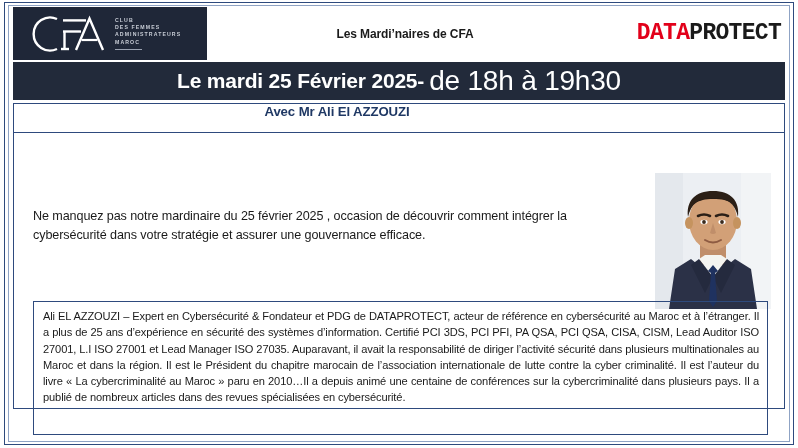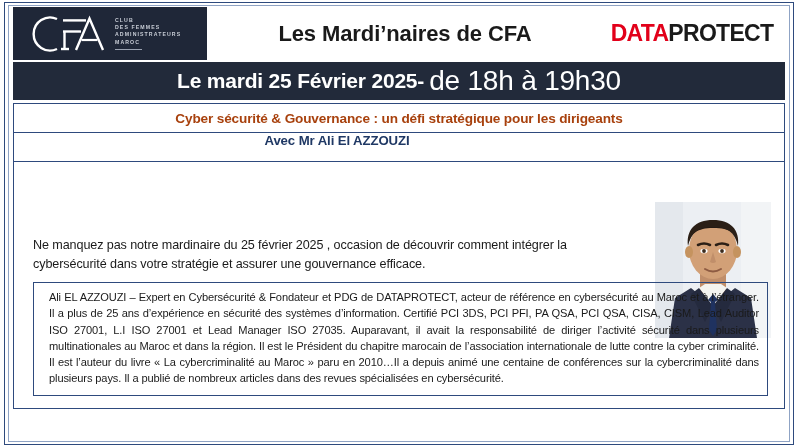--- a/index.html
+++ b/index.html
@@ -83,34 +83,35 @@
     width: 27px;
     height: 1.3px;
     background: #9aa2b1;
   }
 
   .header-title {
     flex: 1;
     display: flex;
     align-items: center;
     justify-content: center;
-    font-size: 22px;
+    font-size: 12px;
     font-weight: bold;
     color: #1a1a1a;
     letter-spacing: -0.1px;
   }
 
   .brand-box {
     width: 182px;
     display: flex;
     flex-direction: column;
-    align-items: center;
+    align-items: flex-end;
     justify-content: center;
     padding-right: 4px;
     box-sizing: border-box;
+    font-family: Liberation Mono, monospace;
   }
   .brand-name {
     font-size: 23px;
     font-weight: bold;
     letter-spacing: -0.7px;
     line-height: 1;
   }
   .brand-data { color: #e2001a; }
   .brand-protect { color: #1a1a1a; }
   .brand-tag {
@@ -220,26 +221,26 @@
     height: 136px;
     overflow: hidden;
     background: #e9edf1;
   }
   .photo svg { display: block; }
 
   
   .bio-box {
     position: absolute;
     left: 19px;
-    top: 178px;
+    top: 197px;
     width: 735px;
-    height: 114px;
+    height: 134px;
     box-sizing: border-box;
     border: 1.3px solid #2e4a7d;
-    padding: 6px 8px 4px 15px;
+    padding: 6px 8px 4px 9px;
   }
   .bio-text {
     font-size: 11.1px;
     color: #1a1a1a;
     line-height: 1.47;
     text-align: justify;
     text-align-last: left;
     letter-spacing: -0.12px;
     margin: 0;
   }
@@ -280,23 +281,20 @@
     </div>
   </div>
 
   <div class="date-banner">
     <span class="date-strong">Le mardi 25 Février  2025-</span>
     <span class="date-light">de 18h à 19h30</span>
   </div>
 
   <div class="card">
 
-    <div class="subtitle-row">
-      <span class="subtitle-text">Cyber sécurité &amp; Gouvernance  : un défi stratégique pour les dirigeants</span>
-    </div>
 
     <div class="speaker-row">
       <span class="speaker-text">Avec Mr Ali  El AZZOUZI</span>
     </div>
 
     <div class="body-area">
       <div class="body-text">
         <p>Ne manquez pas notre mardinaire du 25 février 2025 , occasion de découvrir comment intégrer la cybersécurité dans votre stratégie et assurer une gouvernance efficace.</p>
       </div>
 

